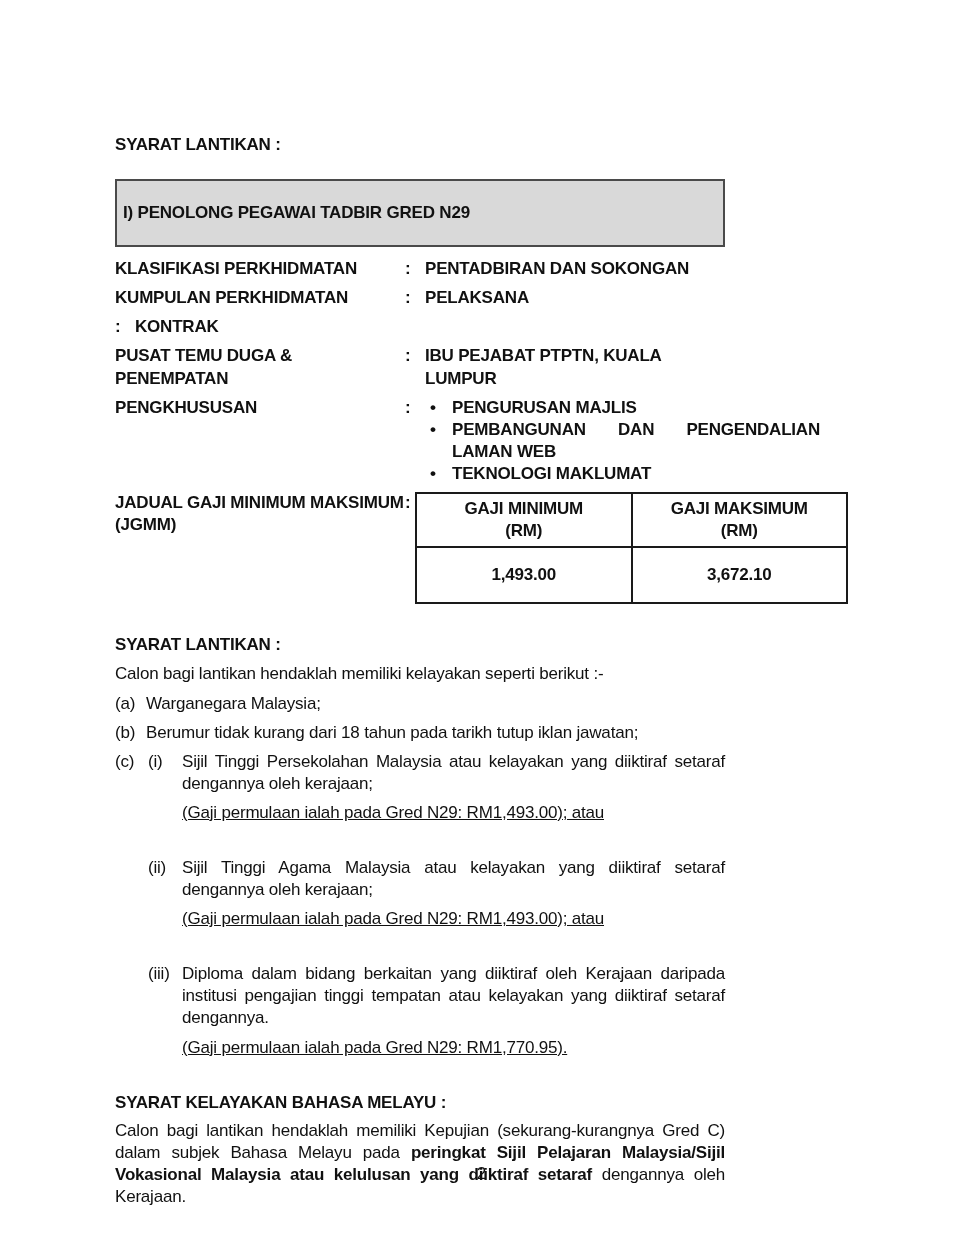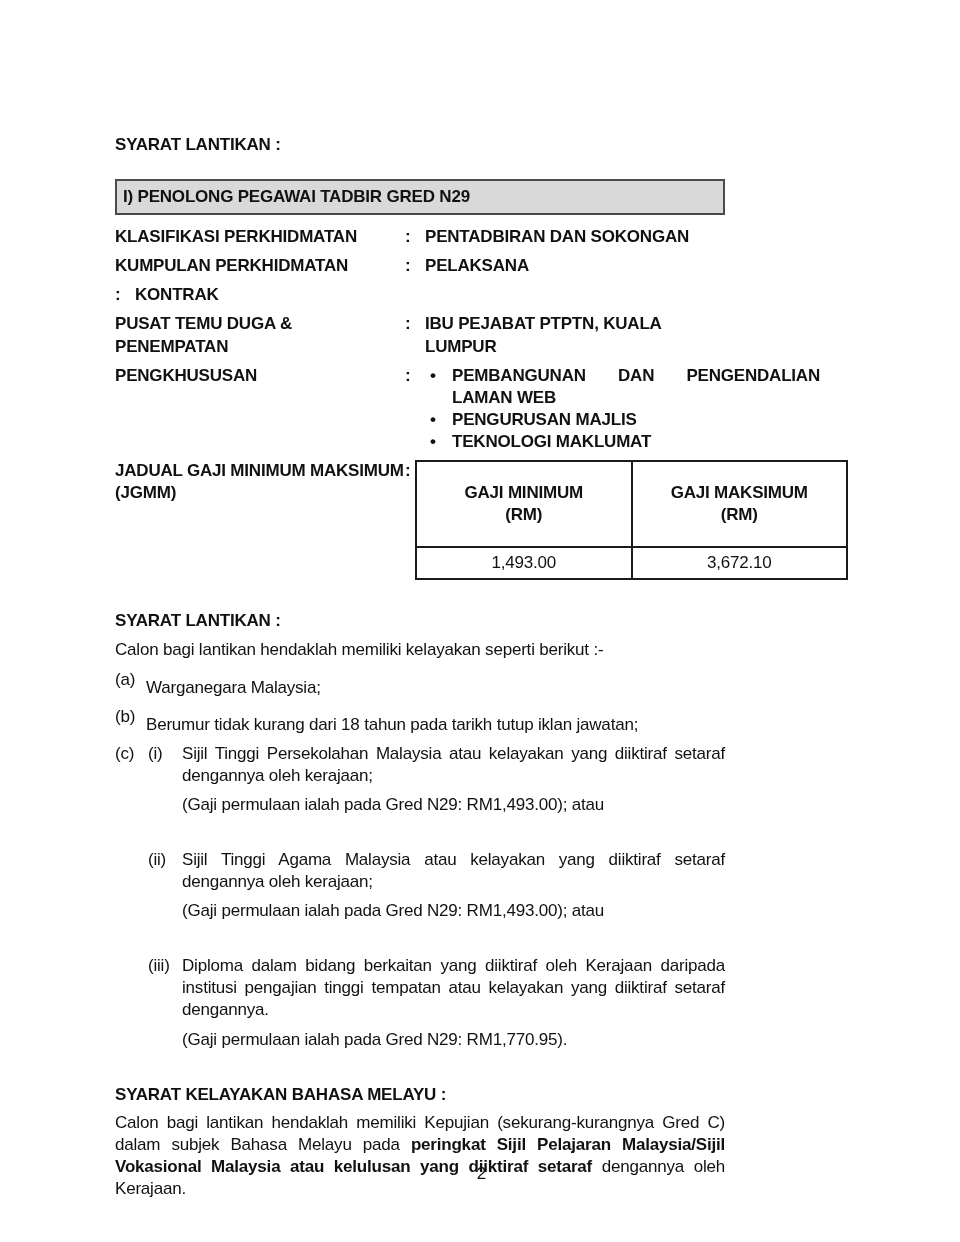--- a/index.html
+++ b/index.html
@@ -14,51 +14,51 @@
     width:837px; height:1242px;
     padding:134px 112px 0 115px;
   }
   .sec-heading { font-weight:bold; }
 
   .title-box {
     margin:23px 0 11px 0;
     border:2px solid #4a4a4a;
     background:#d9d9d9;
     font-weight:bold;
-    padding:5px 6px;
+    padding:21px 6px;
   }
 
   .kv { display:flex; align-items:flex-start; margin-bottom:7px; font-weight:bold; }
   .kv-label { flex:0 0 290px; }
   .kv-colon { flex:0 0 20px; }
   .kv-value { flex:1 1 auto; }
 
   .bullet-item { display:flex; align-items:flex-start; }
   .bullet-dot { flex:0 0 22px; padding-left:5px; }
   .bullet-dot::before { content:"\2022"; }
   .bullet-text { flex:0 1 auto; }
   .bullet-text.justified { width:368px; text-align:justify; }
 
   .salary-kv { margin-bottom:0; }
   .salary-table { border-collapse:collapse; table-layout:fixed; width:433px; margin-left:-10px; }
   .salary-table th, .salary-table td { border:2px solid #1a1a1a; text-align:center; }
-  .salary-table th { font-weight:bold; padding:20px 2px; }
-  .salary-table td { font-weight:normal; padding:4px 2px; }
+  .salary-table th { font-weight:bold; padding:4px 2px; }
+  .salary-table td { font-weight:bold; padding:16px 2px; }
 
   .req-heading { font-weight:bold; margin:30px 0 7px 0; }
   .req-intro { margin:0 0 7px 0; }
   .req-item { display:flex; margin-bottom:7px; font-weight:normal; }
   .req-marker { flex:0 0 31px; }
-  .req-text { flex:1 1 auto;margin-top:8px; }
+  .req-text { flex:1 1 auto; }
 
   .qual-item { display:flex; font-weight:normal; }
   .qual-marker-outer { flex:0 0 33px; }
   .qual-marker-inner { flex:0 0 34px; }
   .qual-text { flex:1 1 auto; text-align:justify; }
-  .qual-note { margin:7px 0 33px 67px; font-weight:normal; }
+  .qual-note { margin:7px 0 33px 67px; font-weight:normal;text-decoration:underline; }
 
   .lang-heading { font-weight:bold; margin:16px 0 6px 0; }
   .lang-para { text-align:justify; font-weight:normal; }
   .lang-para .bold-seg { font-weight:bold; }
 
   .page-footer {
     position:absolute; bottom:57px; left:115px; width:733px;
     text-align:center; font-weight:normal;
   }
 </style>
@@ -95,25 +95,25 @@
     <div class="kv-colon">:</div>
     <div class="kv-value">IBU PEJABAT PTPTN, KUALA LUMPUR</div>
   </div>
 
   <div class="kv">
     <div class="kv-label">PENGKHUSUSAN</div>
     <div class="kv-colon">:</div>
     <div class="kv-value">
       <div class="bullet-item">
         <span class="bullet-dot"></span>
-        <span class="bullet-text justified">PEMBANGUNAN DAN PENGENDALIAN LAMAN WEB</span>
+        <span class="bullet-text">PENGURUSAN MAJLIS</span>
       </div>
       <div class="bullet-item">
         <span class="bullet-dot"></span>
-        <span class="bullet-text">PENGURUSAN MAJLIS</span>
+        <span class="bullet-text justified">PEMBANGUNAN DAN PENGENDALIAN LAMAN WEB</span>
       </div>
       <div class="bullet-item">
         <span class="bullet-dot"></span>
         <span class="bullet-text">TEKNOLOGI MAKLUMAT</span>
       </div>
     </div>
   </div>
 
   <div class="kv salary-kv">
     <div class="kv-label">JADUAL GAJI MINIMUM MAKSIMUM (JGMM)</div>

